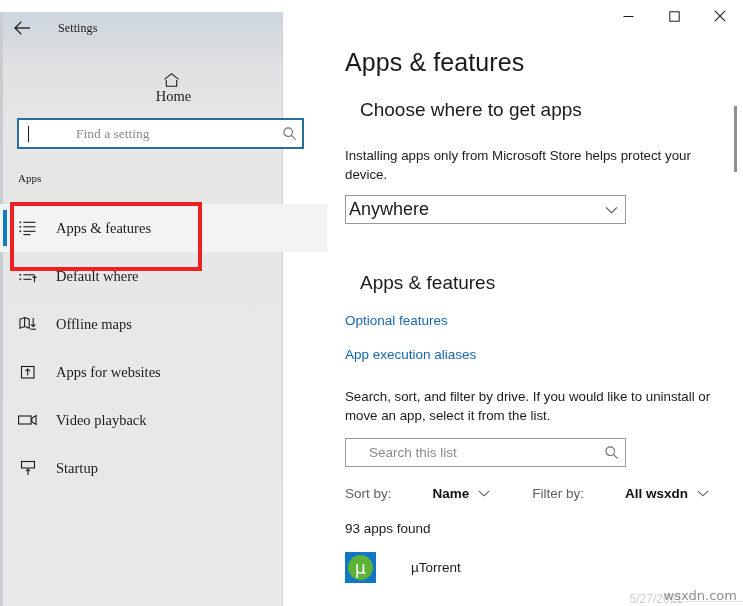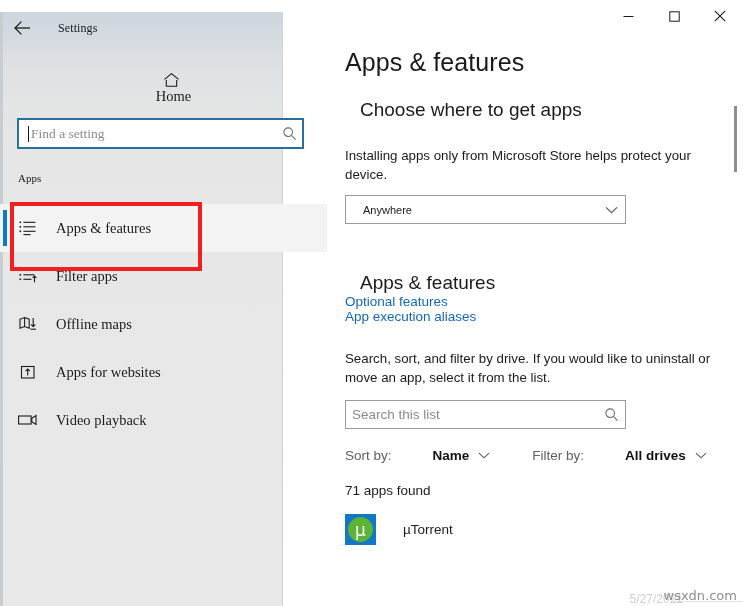--- a/index.html
+++ b/index.html
@@ -67,21 +67,21 @@
     color: #1b1b1b;
     margin-left: 20px;
   }
 
   .search-wrap {
     position: absolute;
     left: 17px; top: 106px;
     width: 287px; height: 31px;
     background: #ffffff;
     border: 2px solid #2a6f99;
-    display: flex; align-items: center;
+    display: flex; align-items: center; gap: 45px;
   }
   .search-caret {
     width: 1px; height: 16px;
     background: #1b1b1b;
     margin-left: 9px;
   }
   .search-input-text {
     font-size: 13.5px;
     color: #8a8a8a;
     margin-left: 2px;
@@ -188,49 +188,50 @@
   }
   .combo {
     margin-top: 11px;
     width: 281px; height: 29px;
     border: 1px solid #9a9a9a;
     background: #ffffff;
     display: flex; align-items: center;
     cursor: pointer;
   }
   .combo-value {
-    font-size: 11px;
-    color: #1b1b1b;
-    margin-left: 17px;
+    font-size: 18px;
+    color: #1b1b1b;
+    margin-left: 3px;
     flex: 1;
   }
   .combo-chev {
     width: 28px;
     display: flex; align-items: center; justify-content: center;
   }
 
   .sec2 { margin-top: 48px; }
   a.link {
     display: block;
     font-size: 13.5px;
     color: #1767ad;
     text-decoration: none;
+    margin-top: 19px;
   }
 
   .listsearch {
     margin-top: 13px;
     width: 281px; height: 29px;
     border: 1px solid #9a9a9a;
     background: #ffffff;
     display: flex; align-items: center;
   }
   .listsearch-text {
     font-size: 13.5px;
     color: #8a8a8a;
-    margin-left: 6px;
+    margin-left: 23px;
     flex: 1;
   }
   .listsearch-mag {
     width: 28px;
     display: flex; align-items: center; justify-content: center;
   }
 
   .filters {
     margin-top: 19px;
     display: flex;
@@ -285,21 +286,21 @@
   .app-icon .mu {
     color: #ffffff;
     font-size: 17px;
     line-height: 17px;
     font-family: "DejaVu Sans", sans-serif;
     margin-top: 2px;
   }
   .app-name {
     font-size: 13.5px;
     color: #1b1b1b;
-    margin-left: 27px;
+    margin-left: 35px;
   }
 
   .scrollbar-track {
     position: absolute;
     right: 2px; top: 32px;
     width: 10px; height: 574px;
   }
   .scrollbar-thumb {
     position: absolute;
     left: 3px; top: 74px;
@@ -396,21 +397,21 @@
             <rect x="0.5" y="1.5" width="1.6" height="1.6" fill="#1b1b1b"></rect>
             <rect x="0.5" y="6.0" width="1.6" height="1.6" fill="#1b1b1b"></rect>
             <rect x="0.5" y="10.5" width="1.6" height="1.6" fill="#1b1b1b"></rect>
             <line x1="4.4" y1="2.3" x2="15.5" y2="2.3" stroke="#1b1b1b" stroke-width="1.1"></line>
             <line x1="4.4" y1="6.8" x2="15.5" y2="6.8" stroke="#1b1b1b" stroke-width="1.1"></line>
             <line x1="4.4" y1="11.3" x2="12.5" y2="11.3" stroke="#1b1b1b" stroke-width="1.1"></line>
             <line x1="15.5" y1="14.3" x2="15.5" y2="8.0" stroke="#1b1b1b" stroke-width="1.1"></line>
             <path d="M13.6 9.9 L15.5 8.0 L17.4 9.9" fill="none" stroke="#1b1b1b" stroke-width="1.1"></path>
           </svg>
         </span>
-        <span class="nav-label">Filter apps</span>
+        <span class="nav-label">Default where</span>
       </div>
 
       <div class="nav-item">
 
         <span class="nav-icon">
           <svg width="19" height="16" viewBox="0 0 19 16" aria-hidden="true">
             <path d="M1 3.2 L5.6 1.6 L10.2 3.2 L10.2 12.2 L5.6 10.6 L1 12.2 Z" fill="none" stroke="#1b1b1b" stroke-width="1.1"></path>
             <line x1="5.6" y1="1.6" x2="5.6" y2="10.6" stroke="#1b1b1b" stroke-width="1.1"></line>
             <line x1="14.2" y1="2.0" x2="14.2" y2="10.5" stroke="#1b1b1b" stroke-width="1.1"></line>
             <path d="M12.2 8.5 L14.2 10.5 L16.2 8.5" fill="none" stroke="#1b1b1b" stroke-width="1.1"></path>
@@ -436,20 +437,31 @@
 
         <span class="nav-icon">
           <svg width="20" height="16" viewBox="0 0 20 16" aria-hidden="true">
             <rect x="0.6" y="4.0" width="12.5" height="8.0" fill="none" stroke="#1b1b1b" stroke-width="1.1"></rect>
             <path d="M13.8 6.3 L18.0 3.6 L18.0 12.4 L13.8 9.7 Z" fill="none" stroke="#1b1b1b" stroke-width="1.1"></path>
           </svg>
         </span>
         <span class="nav-label">Video playback</span>
       </div>
 
+      <div class="nav-item">
+
+        <span class="nav-icon">
+          <svg width="19" height="16" viewBox="0 0 19 16" aria-hidden="true">
+            <rect x="2.5" y="1.5" width="13.0" height="6.5" fill="none" stroke="#1b1b1b" stroke-width="1.1"></rect>
+            <line x1="9.0" y1="15.0" x2="9.0" y2="9.2" stroke="#1b1b1b" stroke-width="1.1"></line>
+            <path d="M7.0 11.2 L9.0 9.2 L11.0 11.2" fill="none" stroke="#1b1b1b" stroke-width="1.1"></path>
+          </svg>
+        </span>
+        <span class="nav-label">Startup</span>
+      </div>
 
     </div>
 
     <div class="annot-box"></div>
   </div>
 
   <div class="main">
 
     <div class="titlebar-right">
       <div class="win-btn">
@@ -509,30 +521,30 @@
             <span class="filter-label">Sort by:</span>
             <span class="filter-value">Name</span>
             <span class="filter-chev">
               <svg width="12" height="7" viewBox="0 0 12 7" aria-hidden="true">
                 <path d="M1 1.2 L6 5.8 L11 1.2" fill="none" stroke="#5a5a5a" stroke-width="1.1"></path>
               </svg>
             </span>
           </div>
           <div class="filter-group">
             <span class="filter-label">Filter by:</span>
-            <span class="filter-value">All drives</span>
+            <span class="filter-value">All wsxdn</span>
             <span class="filter-chev">
               <svg width="12" height="7" viewBox="0 0 12 7" aria-hidden="true">
                 <path d="M1 1.2 L6 5.8 L11 1.2" fill="none" stroke="#5a5a5a" stroke-width="1.1"></path>
               </svg>
             </span>
           </div>
         </div>
 
-        <div class="count-text">71 apps found</div>
+        <div class="count-text">93 apps found</div>
 
         <div class="app-row">
           <span class="app-icon">
             <span class="circle">
               <span class="mu">µ</span>
             </span>
           </span>
           <span class="app-name">µTorrent</span>
         </div>
       </div>

